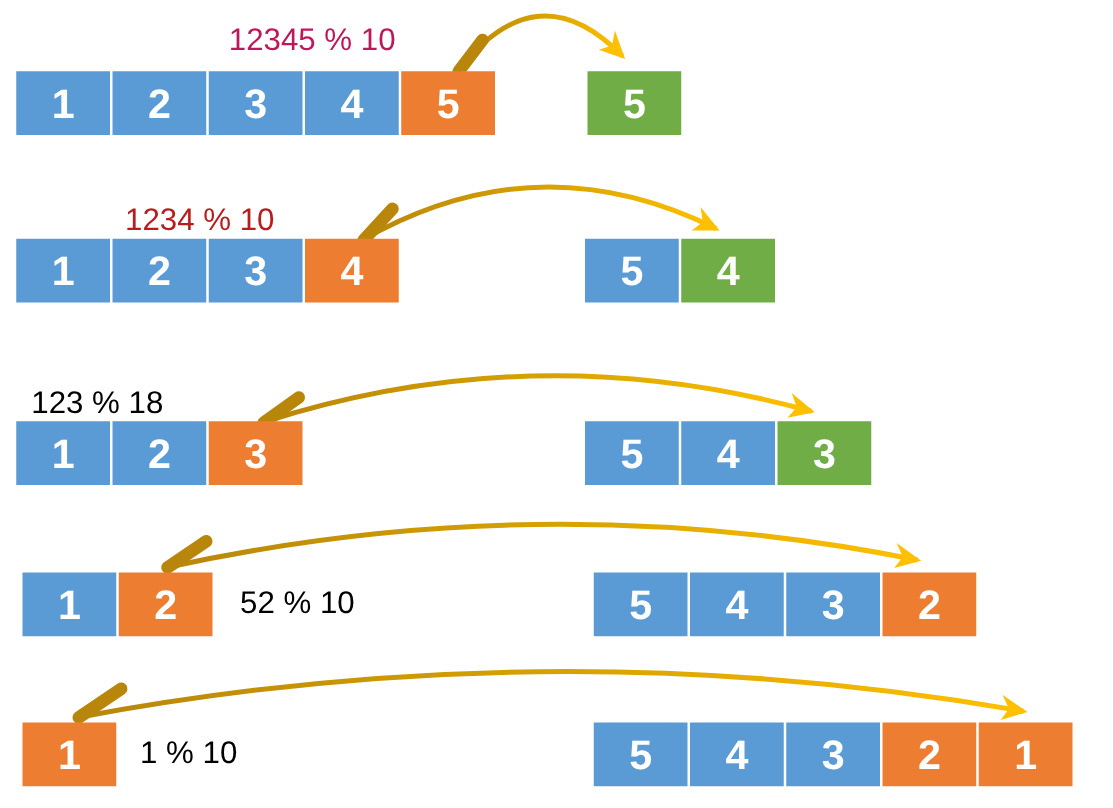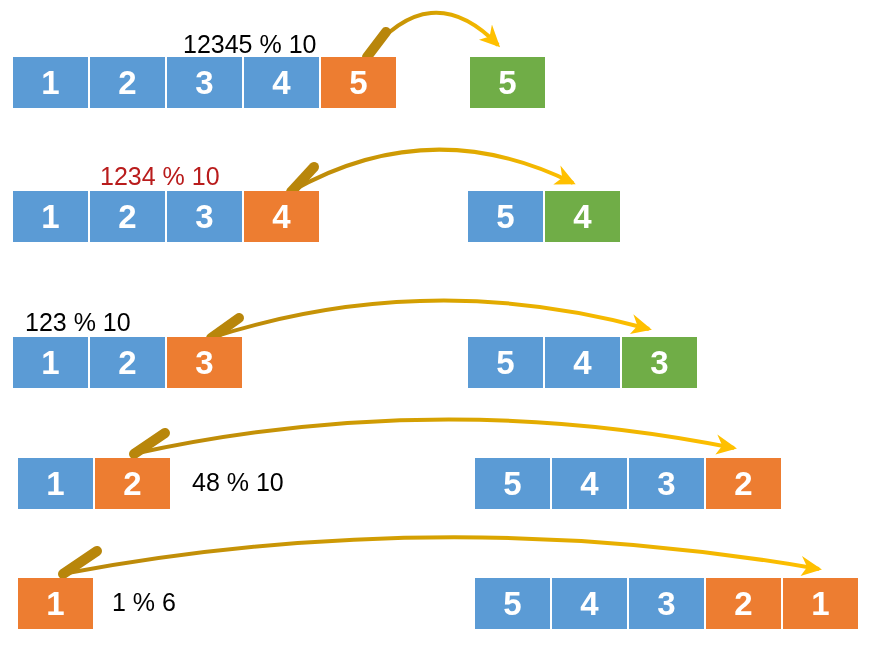--- a/index.html
+++ b/index.html
@@ -71,49 +71,49 @@
     <path d="M 211 338 L 239 318" fill="none" stroke="#B8860B" stroke-width="10" stroke-linecap="round"></path>
 
     <path d="M 133 454 Q 435 388 734 448" fill="none" stroke="url(#goldGrad)" stroke-width="4" marker-end="url(#arrowHead)"></path>
     <path d="M 134 454 L 165 433" fill="none" stroke="#B8860B" stroke-width="10" stroke-linecap="round"></path>
 
     <path d="M 62 574 Q 440 503 819 569" fill="none" stroke="url(#goldGrad)" stroke-width="4" marker-end="url(#arrowHead)"></path>
     <path d="M 63 574 L 97 551" fill="none" stroke="#B8860B" stroke-width="10" stroke-linecap="round"></path>
   </svg>
 
   <div id="rows-root">
-      <div class="modulo-label" style="left: 183px; top: 31px; color: #000000;">12345 % 10</div>
+      <div class="modulo-label" style="left: 183px; top: 19px; color: #be185d;">12345 % 10</div>
       <div class="digit-box" style="left: 13px; top: 57px; background: rgb(91, 155, 213);">1</div>
       <div class="digit-box" style="left: 90px; top: 57px; background: rgb(91, 155, 213);">2</div>
       <div class="digit-box" style="left: 167px; top: 57px; background: rgb(91, 155, 213);">3</div>
       <div class="digit-box" style="left: 244px; top: 57px; background: rgb(91, 155, 213);">4</div>
       <div class="digit-box" style="left: 321px; top: 57px; background: rgb(237, 125, 49);">5</div>
       <div class="digit-box" style="left: 470px; top: 57px; background: rgb(112, 173, 71);">5</div>
       <div class="modulo-label" style="left: 100px; top: 163px; color: #b91c1c;">1234 % 10</div>
       <div class="digit-box" style="left: 13px; top: 191px; background: rgb(91, 155, 213);">1</div>
       <div class="digit-box" style="left: 90px; top: 191px; background: rgb(91, 155, 213);">2</div>
       <div class="digit-box" style="left: 167px; top: 191px; background: rgb(91, 155, 213);">3</div>
       <div class="digit-box" style="left: 244px; top: 191px; background: rgb(237, 125, 49);">4</div>
       <div class="digit-box" style="left: 468px; top: 191px; background: rgb(91, 155, 213);">5</div>
       <div class="digit-box" style="left: 545px; top: 191px; background: rgb(112, 173, 71);">4</div>
-      <div class="modulo-label" style="left: 25px; top: 309px; color: rgb(0, 0, 0);">123 % 10</div>
+      <div class="modulo-label" style="left: 25px; top: 309px; color: rgb(0, 0, 0);">123 % 18</div>
       <div class="digit-box" style="left: 13px; top: 337px; background: rgb(91, 155, 213);">1</div>
       <div class="digit-box" style="left: 90px; top: 337px; background: rgb(91, 155, 213);">2</div>
       <div class="digit-box" style="left: 167px; top: 337px; background: rgb(237, 125, 49);">3</div>
       <div class="digit-box" style="left: 468px; top: 337px; background: rgb(91, 155, 213);">5</div>
       <div class="digit-box" style="left: 545px; top: 337px; background: rgb(91, 155, 213);">4</div>
       <div class="digit-box" style="left: 622px; top: 337px; background: rgb(112, 173, 71);">3</div>
-      <div class="modulo-label" style="left: 192px; top: 469px; color: rgb(0, 0, 0);">48 % 10</div>
+      <div class="modulo-label" style="left: 192px; top: 469px; color: rgb(0, 0, 0);">52 % 10</div>
       <div class="digit-box" style="left: 18px; top: 458px; background: rgb(91, 155, 213);">1</div>
       <div class="digit-box" style="left: 95px; top: 458px; background: rgb(237, 125, 49);">2</div>
       <div class="digit-box" style="left: 475px; top: 458px; background: rgb(91, 155, 213);">5</div>
       <div class="digit-box" style="left: 552px; top: 458px; background: rgb(91, 155, 213);">4</div>
       <div class="digit-box" style="left: 629px; top: 458px; background: rgb(91, 155, 213);">3</div>
       <div class="digit-box" style="left: 706px; top: 458px; background: rgb(237, 125, 49);">2</div>
-      <div class="modulo-label" style="left: 112px; top: 589px; color: rgb(0, 0, 0);">1 % 6</div>
+      <div class="modulo-label" style="left: 112px; top: 589px; color: rgb(0, 0, 0);">1 % 10</div>
       <div class="digit-box" style="left: 18px; top: 578px; background: rgb(237, 125, 49);">1</div>
       <div class="digit-box" style="left: 475px; top: 578px; background: rgb(91, 155, 213);">5</div>
       <div class="digit-box" style="left: 552px; top: 578px; background: rgb(91, 155, 213);">4</div>
       <div class="digit-box" style="left: 629px; top: 578px; background: rgb(91, 155, 213);">3</div>
       <div class="digit-box" style="left: 706px; top: 578px; background: rgb(237, 125, 49);">2</div>
       <div class="digit-box" style="left: 783px; top: 578px; background: rgb(237, 125, 49);">1</div>
     </div>
 </div>
 
 </body></html>

